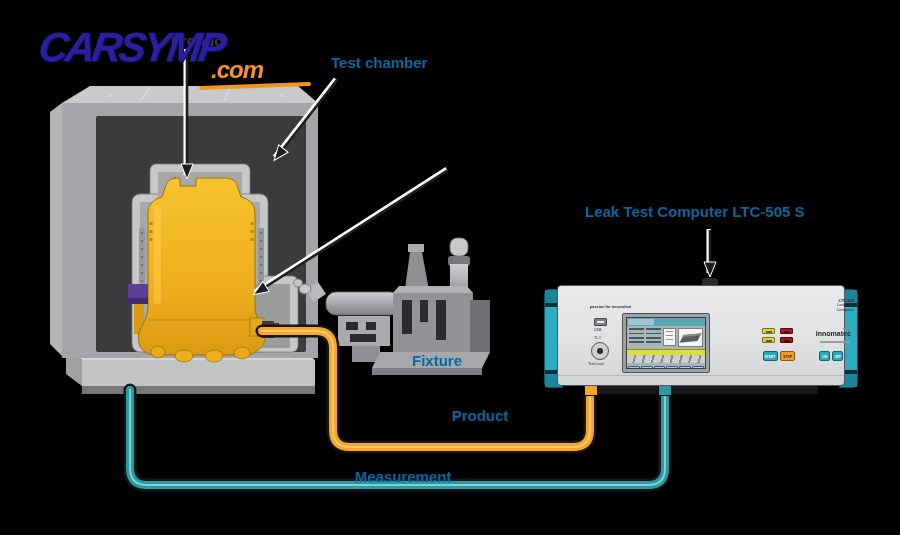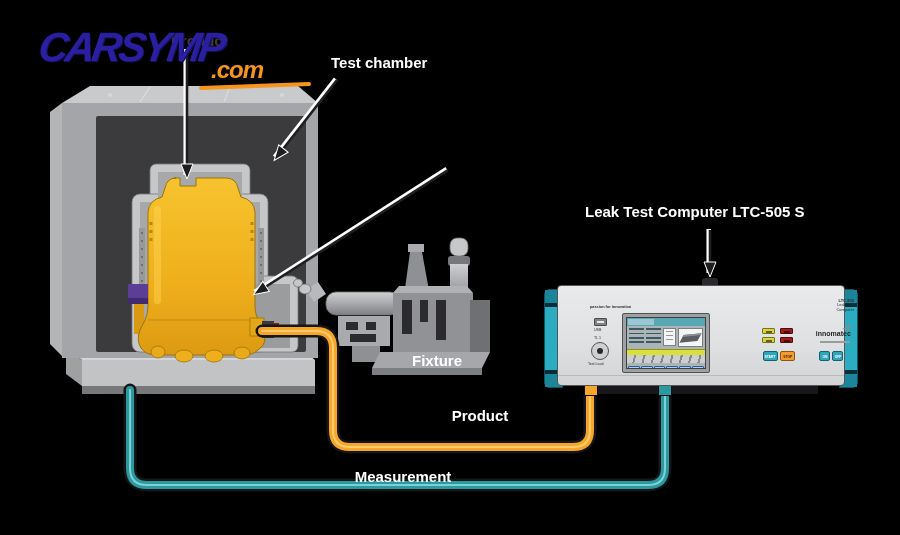--- a/index.html
+++ b/index.html
@@ -1,21 +1,21 @@
 <!DOCTYPE html>
 <html><head>
 <meta charset="utf-8">
 <style>
   * { margin:0; padding:0; box-sizing:border-box; }
   body { background:#000; font-family:"Liberation Sans", sans-serif; }
   .stage { position:relative; width:900px; height:535px; background:#000000; overflow:hidden; }
   .scene { position:absolute; left:0; top:0; }
 
   
-  .dlabel { position:absolute; color:#ffffff; font-weight:bold; font-size:15px; white-space:nowrap; z-index:5; }
+  .dlabel { position:absolute; color:#0369a1; font-weight:bold; font-size:15px; white-space:nowrap; z-index:5; }
   .center { transform:translateX(-50%); text-align:center; }
 
   
   .logo-wrap { position:absolute; left:39px; top:22px; width:280px; height:70px; z-index:6; }
   .hidden-product { position:absolute; left:132px; top:10px; color:#3E3A3B; font-weight:bold; font-size:15px; z-index:1; }
   .brand { position:absolute; left:0; top:2px; font-size:41px; font-weight:800; font-style:italic;
            letter-spacing:-3px; color:#2A1FA0; transform:skewX(-8deg); z-index:2;
            text-shadow:1px 1px 0 #15105E; }
   .tld { position:absolute; left:172px; top:34px; font-size:24px; font-weight:800; font-style:italic;
          color:#F7941D; z-index:3; letter-spacing:-1px; }

